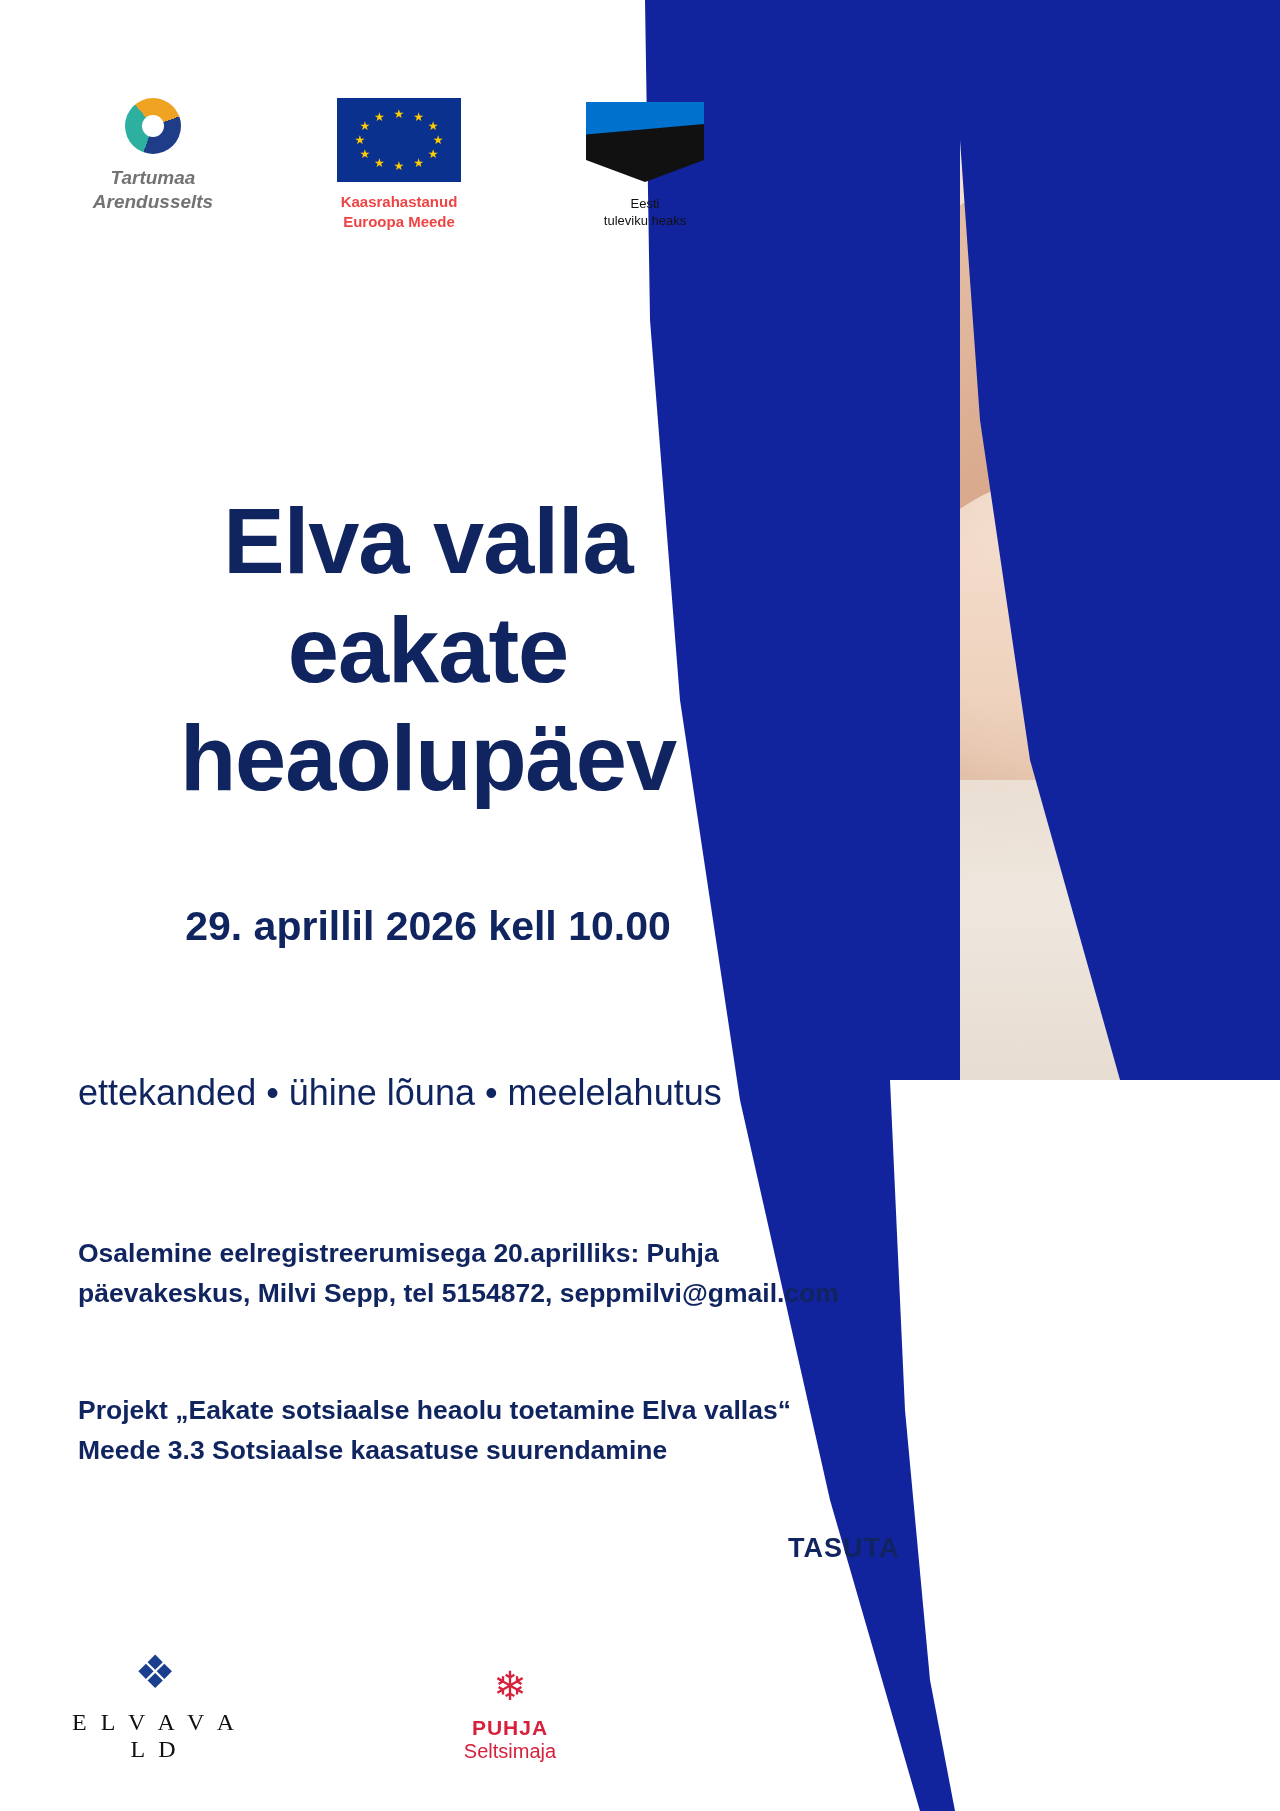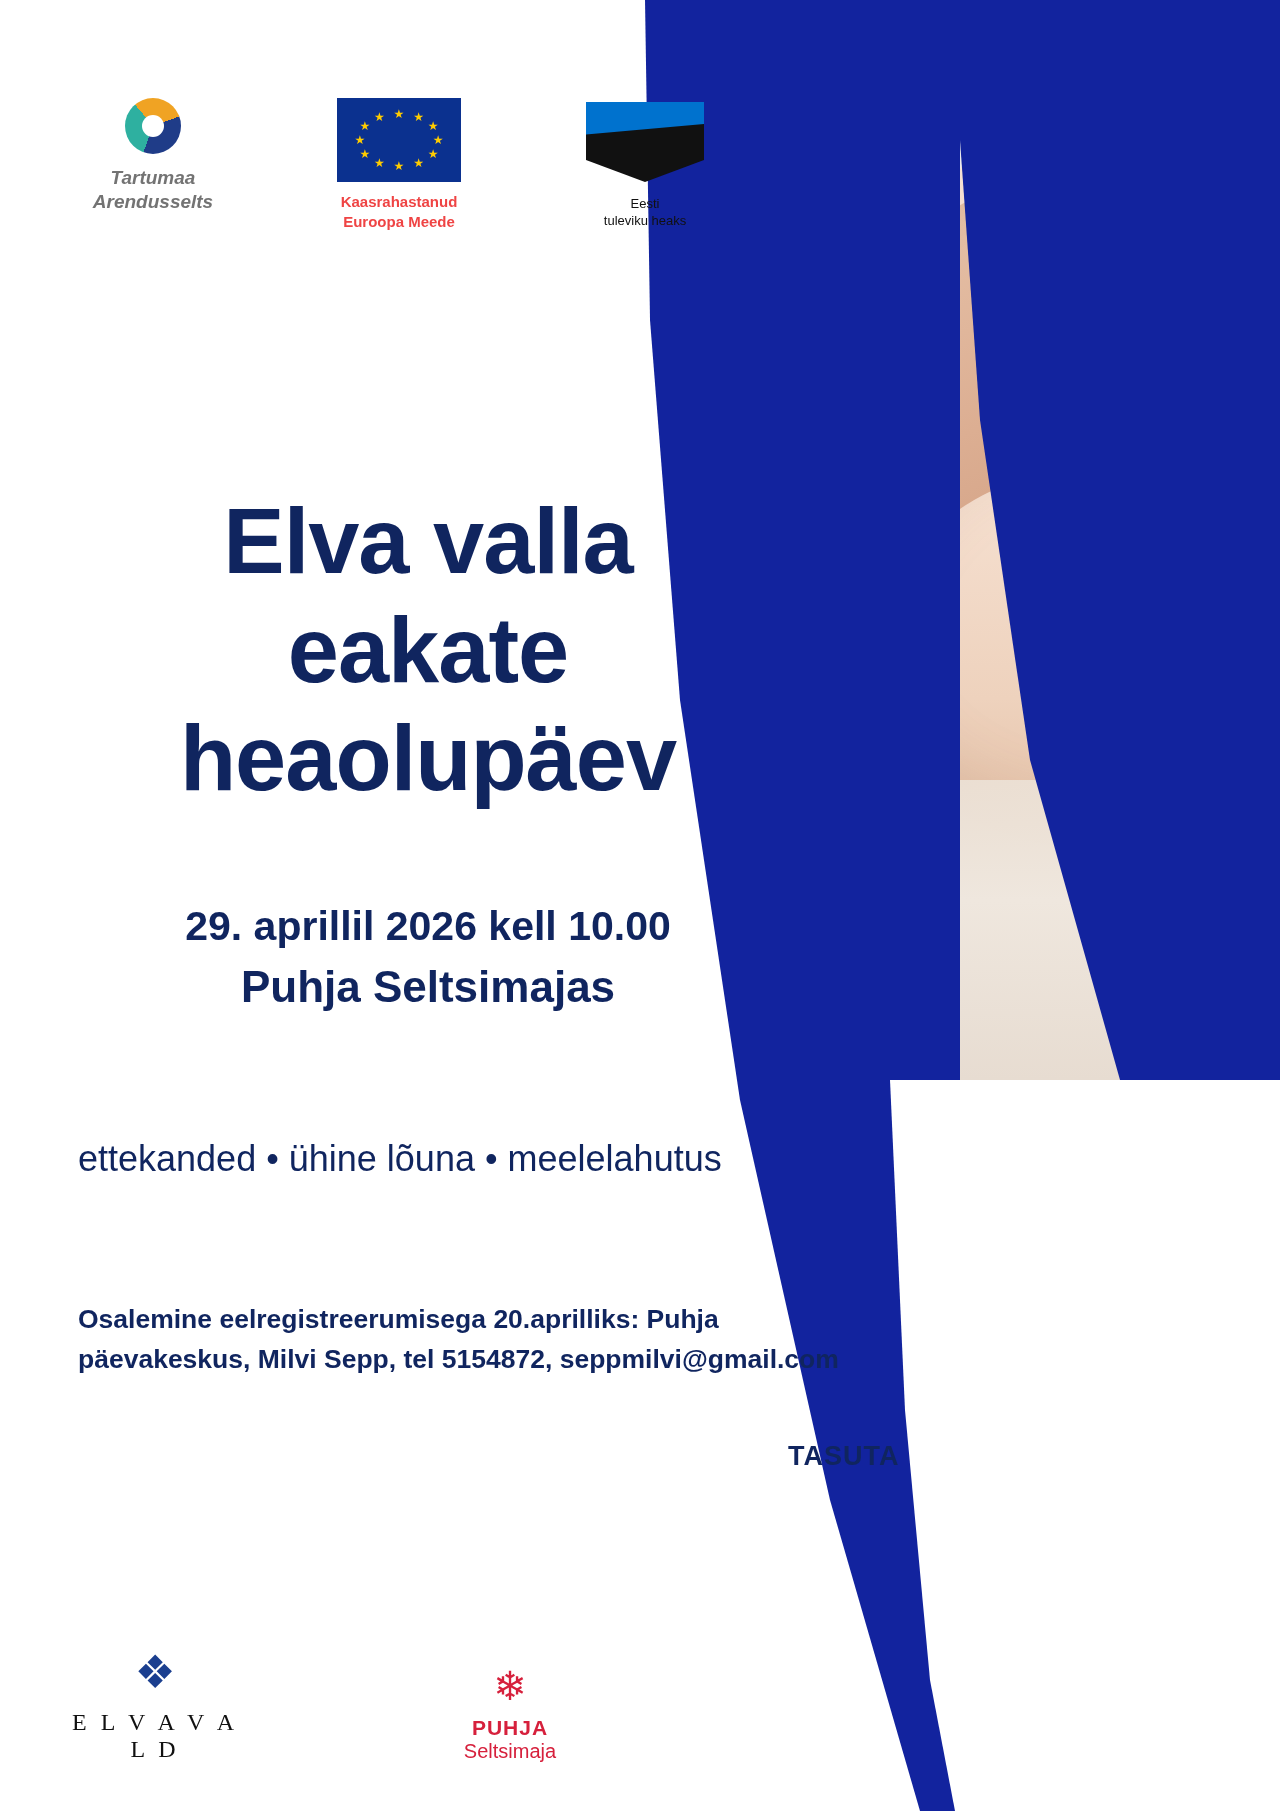--- a/index.html
+++ b/index.html
@@ -353,30 +353,33 @@
   <div class="content">
 
     <h1 class="headline">
       <span>Elva valla</span><br>
       <span>eakate</span><br>
       <span>heaolupäev</span>
     </h1>
 
     <div class="when">
       <div class="when-date">29. aprillil 2026 kell 10.00</div>
-      <div class="when-place">Puhja Seltsimajas</div>
     </div>
 
     <div class="tagline">ettekanded • ühine lõuna • meelelahutus</div>
 
     <div class="reg">
       <div>Osalemine eelregistreerumisega 20.aprilliks: Puhja</div>
       <div>päevakeskus, Milvi Sepp, tel 5154872, seppmilvi@gmail.com</div>
     </div>
 
+    <div class="project">
+      <div>Projekt „Eakate sotsiaalse heaolu toetamine Elva vallas“</div>
+      <div>Meede 3.3 Sotsiaalse kaasatuse suurendamine</div>
+    </div>
 
     <div class="free">TASUTA</div>
   </div>
 
   <div class="logos-bottom">
     <div class="elva">
       <div class="elva-mark">❖</div>
       <div class="elva-text">E L V A   V A L D</div>
     </div>
     <div class="puhja">

